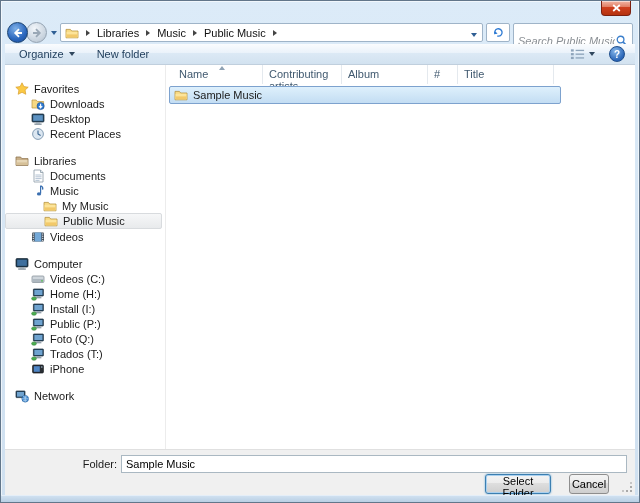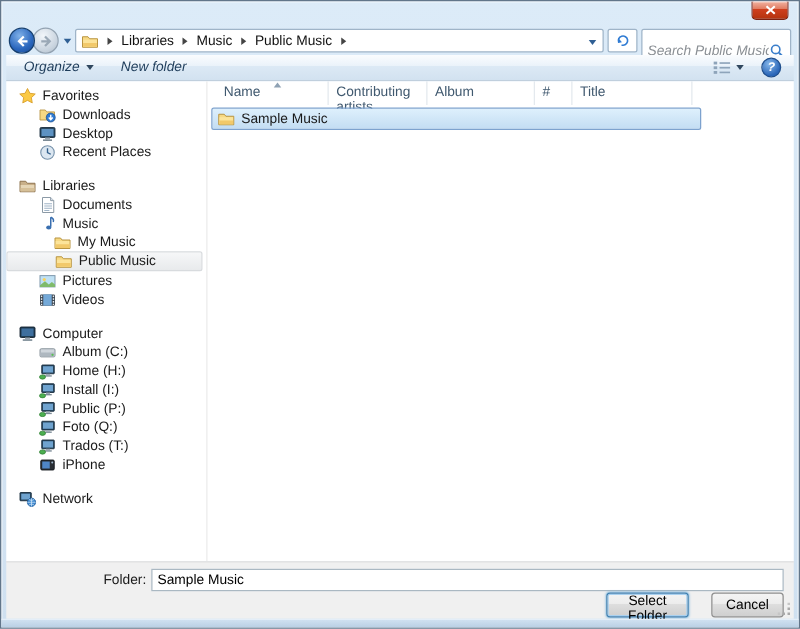--- a/index.html
+++ b/index.html
@@ -51,33 +51,33 @@
     background:#fff; border:1px solid #9fb4c8; border-radius:2px;
     display:flex; align-items:center; padding:0 4px; }
   .search-input { flex:1; border:none; outline:none; font-family:inherit; font-size:11px;
     min-width:0; background:transparent; }
   .search-input::placeholder { color:#8a8f94; font-style:italic; }
 
   
   .toolbar { position:absolute; left:4px; right:4px; top:43px; height:21px;
     background:linear-gradient(#fafcfe,#eaf2fa 45%,#dce9f5 46%,#d2e2f0);
     border-bottom:1px solid #c0cfdd; display:flex; align-items:center;
-    padding:0 10px 0 14px; color:#1e3c5a;font-style:italic; }
+    padding:0 10px 0 14px; color:#1e3c5a; }
   .tb-item { display:flex; align-items:center; gap:5px; margin-right:22px; cursor:default; }
   .tb-right { margin-left:auto; display:flex; align-items:center; gap:14px; }
   .views-btn { display:flex; align-items:center; gap:4px; }
   .help-btn { width:16px; height:16px; border-radius:50%;
     background:radial-gradient(circle at 38% 30%, #86b7ea, #2a66b8 70%);
     border:1px solid #1f4e8c; color:#fff; font-weight:bold; font-size:10px;
     display:flex; align-items:center; justify-content:center; }
 
   
   .content { position:absolute; left:4px; right:4px; top:64px; bottom:53px; background:#fff; }
   .sidebar { position:absolute; left:0; top:0; bottom:0; width:161px;
-    border-right:1px solid #ececec; padding-top:4px; overflow:hidden; }
+    border-right:1px solid #ececec; padding-top:16px; overflow:hidden; }
   .sb-row { height:15px; display:flex; align-items:center; gap:5px; padding-left:10px; cursor:default; }
   .sb-row.lvl1 { padding-left:26px; }
   .sb-row.lvl2 { padding-left:38px; }
   .sb-row.selected { background:linear-gradient(#f6f7f8,#e8eaec);
     border:1px solid #d8dbde; border-radius:2px; margin-right:3px; height:16px; }
   .sb-gap { height:12px; }
   .ic { width:14px; height:14px; display:inline-flex; flex:0 0 14px; }
   .ic svg { width:14px; height:14px; }
 
   .list { position:absolute; left:162px; right:0; top:0; bottom:0; }
@@ -100,21 +100,21 @@
     background:#f0f0f0; border-top:1px solid #e0e0e0; }
   .folder-label { position:absolute; left:0; top:8px; width:112px; text-align:right; }
   .folder-input { position:absolute; left:116px; top:5px; width:506px; height:18px;
     border:1px solid #aab8c2; background:#fff; font-family:inherit; font-size:11px;
     padding:0 4px; outline:none; }
   .btn { position:absolute; top:24px; height:20px; font-family:inherit; font-size:11px;
     background:linear-gradient(#f4f4f4,#ececec 45%,#dedede 46%,#cfcfcf);
     border:1px solid #8e8e8e; border-radius:3px; color:#000; cursor:default; }
   .btn-select { left:480px; width:66px; border-color:#3c7fb1;
     box-shadow:0 0 0 1px #a9d0ef inset, 0 0 2px #5ea6d8; }
-  .btn-cancel { left:564px; width:58px; }
+  .btn-cancel { left:564px; width:40px; }
   .grip { position:absolute; right:2px; bottom:2px; width:11px; height:11px; }
 
   .bottomframe { position:absolute; left:0; right:0; bottom:0; height:7px;
     background:linear-gradient(#cfe0f0,#b9cfe4); border-top:1px solid #e4eef8; }
 </style>
 </head>
 <body>
 
 <div class="window">
 
@@ -284,30 +284,20 @@
               <path d="M1 2.4 L5.4 2.4 L6.7 4 L13 4 L13 10.8 L1 10.8 Z" fill="#f7d983" stroke="#b89440" stroke-width="0.8"></path>
               <path d="M1.5 4.8 L12.5 4.8 L12.5 10.3 L1.5 10.3 Z" fill="#fce49a"></path>
               <path d="M1.5 7.4 L12.5 7.4 L12.5 10.3 L1.5 10.3 Z" fill="#f2c96a"></path>
             </svg>
           </span>
         <span>Public Music</span>
       </div>
       <div class="sb-row lvl1">
         <span class="ic">
             <svg viewBox="0 0 14 14">
-              <rect x="1" y="2.5" width="12" height="9" fill="#bfe1f4" stroke="#7e97ab" stroke-width="0.8"></rect>
-              <circle cx="4.4" cy="5.6" r="1.3" fill="#f7d25e"></circle>
-              <path d="M1 10.2 L5 7 L8 9.5 L10.5 7.5 L13 9.5 L13 11.5 L1 11.5 Z" fill="#7fba6a"></path>
-            </svg>
-          </span>
-        <span>Pictures</span>
-      </div>
-      <div class="sb-row lvl1">
-        <span class="ic">
-            <svg viewBox="0 0 14 14">
               <rect x="1" y="2.5" width="12" height="9" rx="1" fill="#3c4650"></rect>
               <rect x="3.6" y="2.5" width="6.8" height="9" fill="#74a9d8"></rect>
               <rect x="1.7" y="3.4" width="1.1" height="1.3" fill="#e8edf2"></rect>
               <rect x="1.7" y="5.6" width="1.1" height="1.3" fill="#e8edf2"></rect>
               <rect x="1.7" y="7.8" width="1.1" height="1.3" fill="#e8edf2"></rect>
               <rect x="1.7" y="10" width="1.1" height="1" fill="#e8edf2"></rect>
               <rect x="11.2" y="3.4" width="1.1" height="1.3" fill="#e8edf2"></rect>
               <rect x="11.2" y="5.6" width="1.1" height="1.3" fill="#e8edf2"></rect>
               <rect x="11.2" y="7.8" width="1.1" height="1.3" fill="#e8edf2"></rect>
               <rect x="11.2" y="10" width="1.1" height="1" fill="#e8edf2"></rect>
@@ -330,21 +320,21 @@
         <span>Computer</span>
       </div>
       <div class="sb-row lvl1">
         <span class="ic">
             <svg viewBox="0 0 14 14">
               <rect x="1" y="4" width="12" height="6.5" rx="1" fill="#cfd6dc" stroke="#8a949c" stroke-width="0.8"></rect>
               <rect x="1.4" y="7" width="11.2" height="3.1" fill="#aeb8c0"></rect>
               <circle cx="11" cy="8.8" r="0.9" fill="#58c052"></circle>
             </svg>
           </span>
-        <span>Album (C:)</span>
+        <span>Videos (C:)</span>
       </div>
       <div class="sb-row lvl1">
         <span class="ic">
             <svg viewBox="0 0 14 14">
               <rect x="2.4" y="2" width="10" height="7" rx="0.5" fill="#2b4a63" stroke="#16293a" stroke-width="0.7"></rect>
               <rect x="3.4" y="3" width="8" height="5" fill="#6fa3cf"></rect>
               <rect x="5.8" y="9" width="3.2" height="1.2" fill="#9aa7b2"></rect>
               <rect x="4.4" y="10.2" width="6" height="1.1" fill="#7c8b96"></rect>
               <ellipse cx="3" cy="11.6" rx="2.4" ry="1.7" fill="#4caf50" stroke="#2e7d32" stroke-width="0.6"></ellipse>
             </svg>

